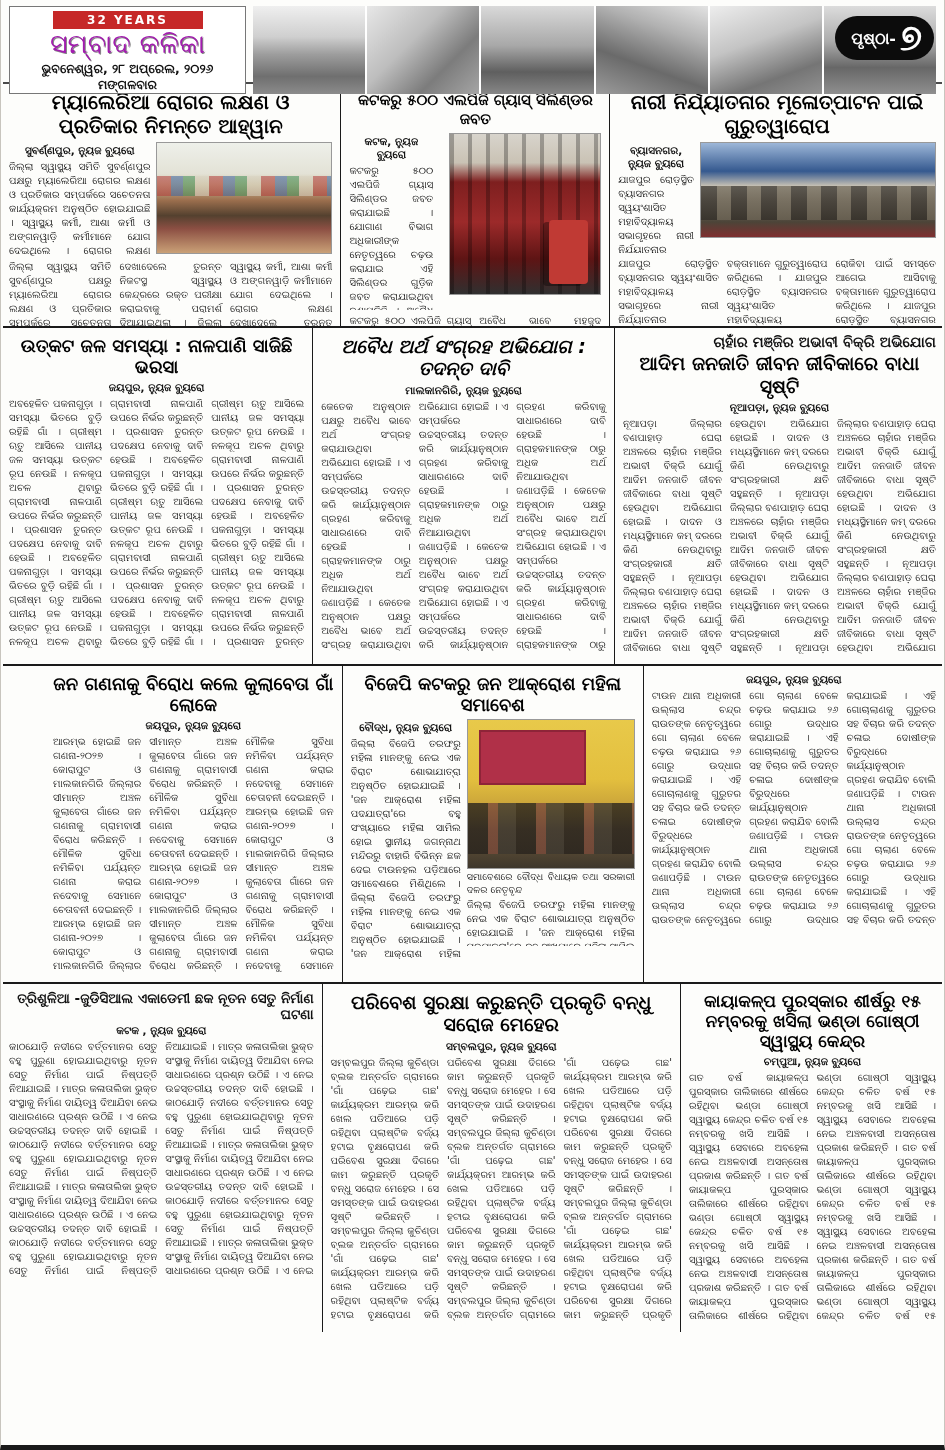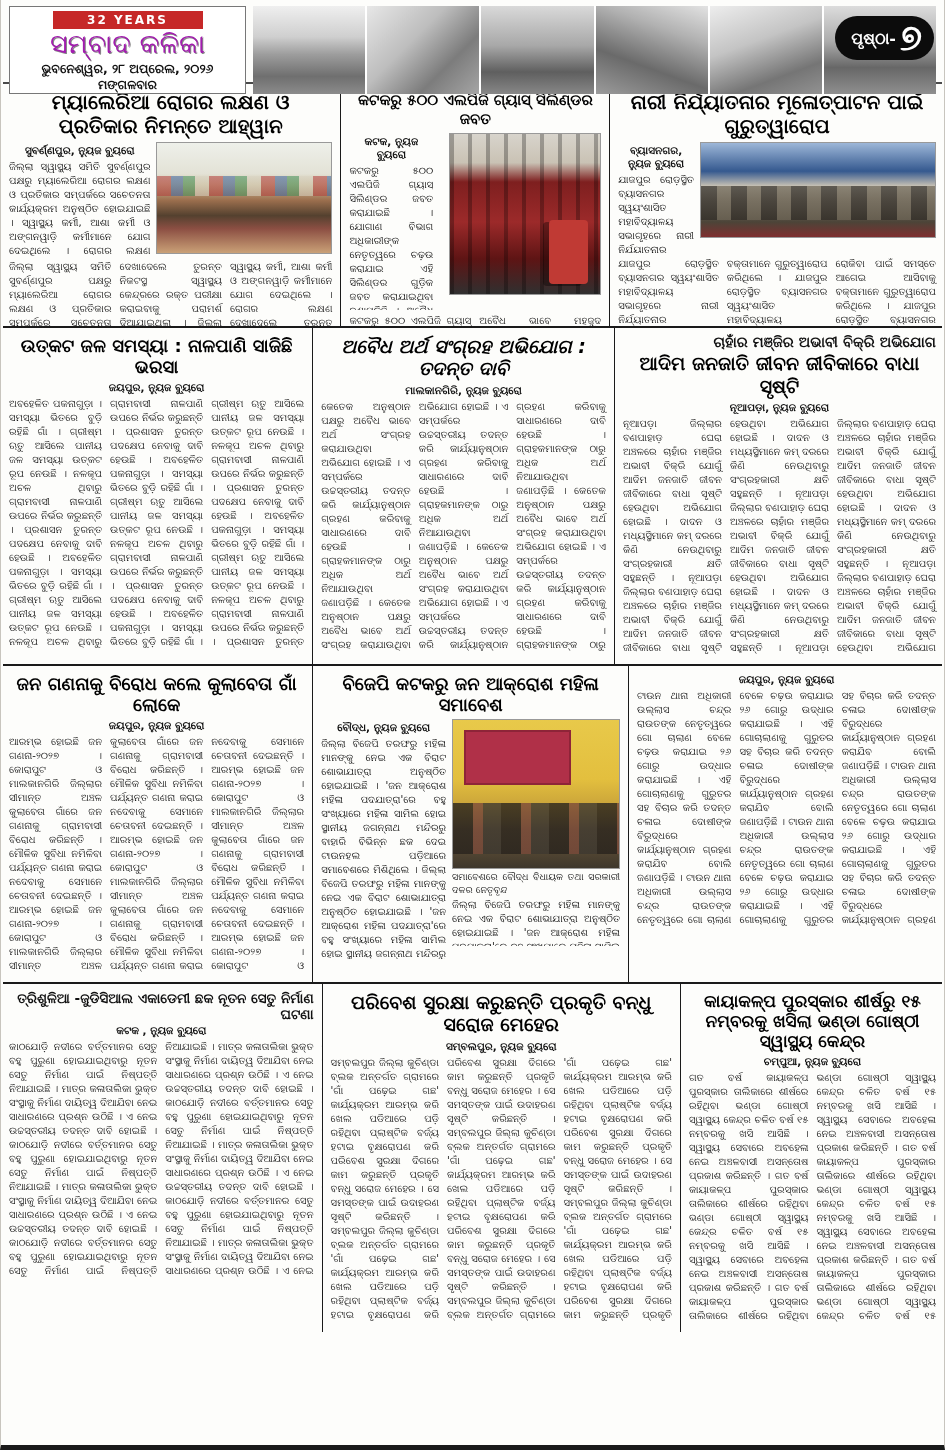--- a/index.html
+++ b/index.html
@@ -29,21 +29,21 @@
   .tile5{background:linear-gradient(160deg,#ededed 0%,#c4c4c4 40%,#757575 75%,#929292 100%);}
   .tile6{background:linear-gradient(180deg,#dcdcdc 0%,#adadad 40%,#676767 70%,#8f8f8f 100%);}
   .page-badge{position:absolute;right:10px;top:16px;display:flex;align-items:center;gap:4px;background:#0c0c0c;color:#fff;border-radius:30px;padding:4px 12px 4px 16px;}
   .pb-label{font-weight:bold;font-size:16px;}
   .pb-num{font-weight:bold;font-size:36px;line-height:1;}
   .mast-rule{height:2px;background:#4a4a4a;margin:0 2px;flex:0 0 auto;}
   
   .row{display:grid;flex:0 0 auto;overflow:hidden;}
   .row1{height:242px;grid-template-columns:36% 28.5% 35.5%;}
   .row2{height:336px;grid-template-columns:33% 32% 35%;}
-  .row3{height:316px;grid-template-columns:33% 33.5% 33.5%;}
+  .row3{height:316px;grid-template-columns:33% 33.5% 33.5%;padding-left:44px;}
   .row4{height:348px;grid-template-columns:34% 38% 28%;}
   .hrule{height:2px;background:#1a1a1a;margin:0 2px;flex:0 0 auto;}
   .article{padding:5px 8px 4px;overflow:hidden;box-sizing:border-box;}
   .article + .article{border-left:1.5px solid #1a1a1a;}
   .kicker{text-align:right;font-weight:bold;font-size:14.5px;line-height:1.2;margin:1px 0 0;}
   .headline{text-align:center;font-weight:bold;font-size:20px;line-height:1.18;margin:2px 0 4px;color:#000;}
   .headline.big{font-size:15px;line-height:1.25;}
   .headline.italic{font-style:italic;}
   .byline{text-align:center;font-weight:bold;font-size:10.5px;margin:2px 0 3px;}
   .body-cols{column-count:3;column-gap:8px;text-align:justify;font-size:10px;line-height:1.4;color:#181818;}

